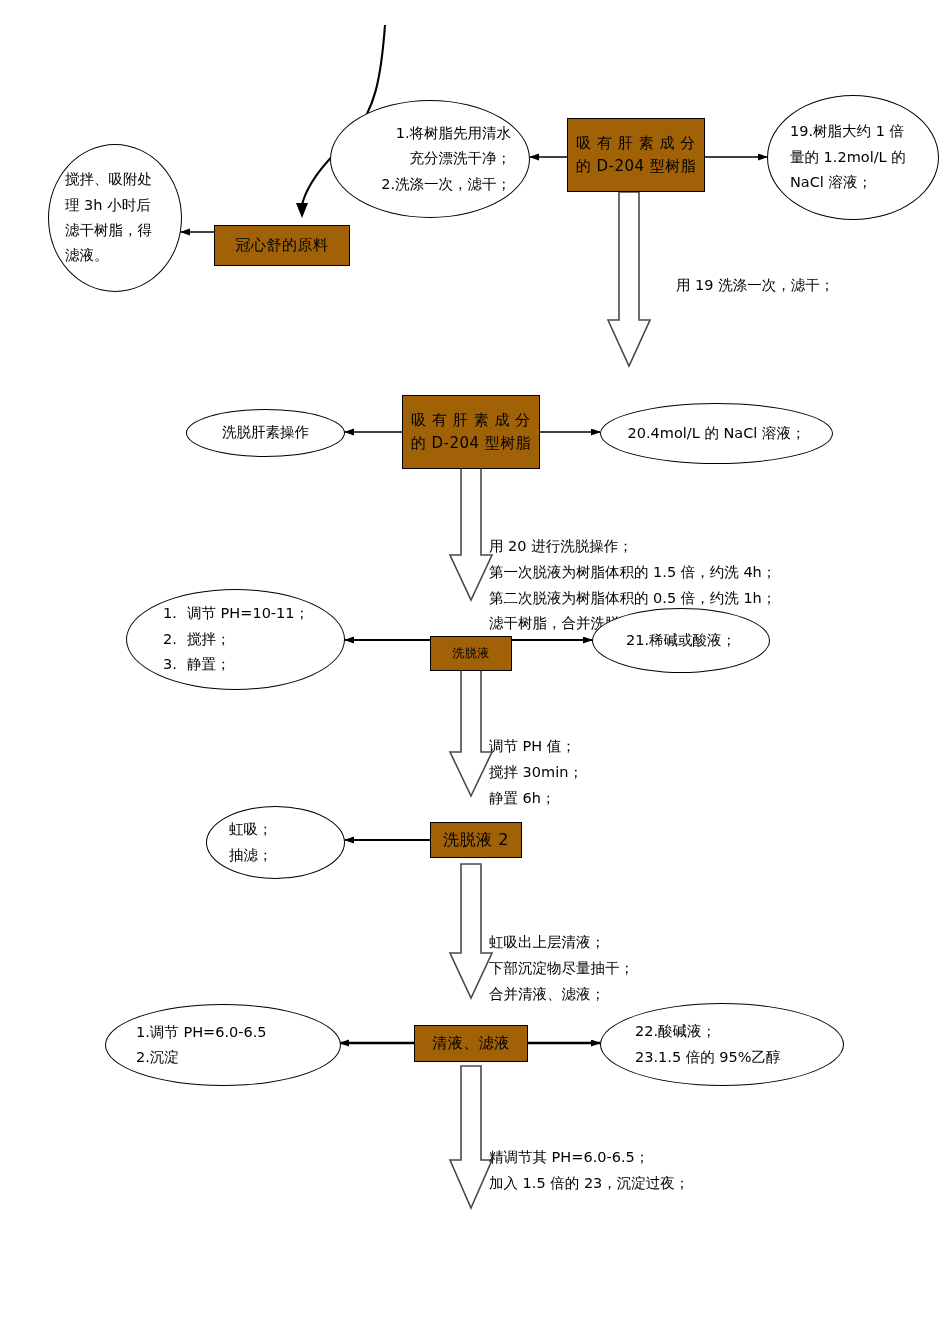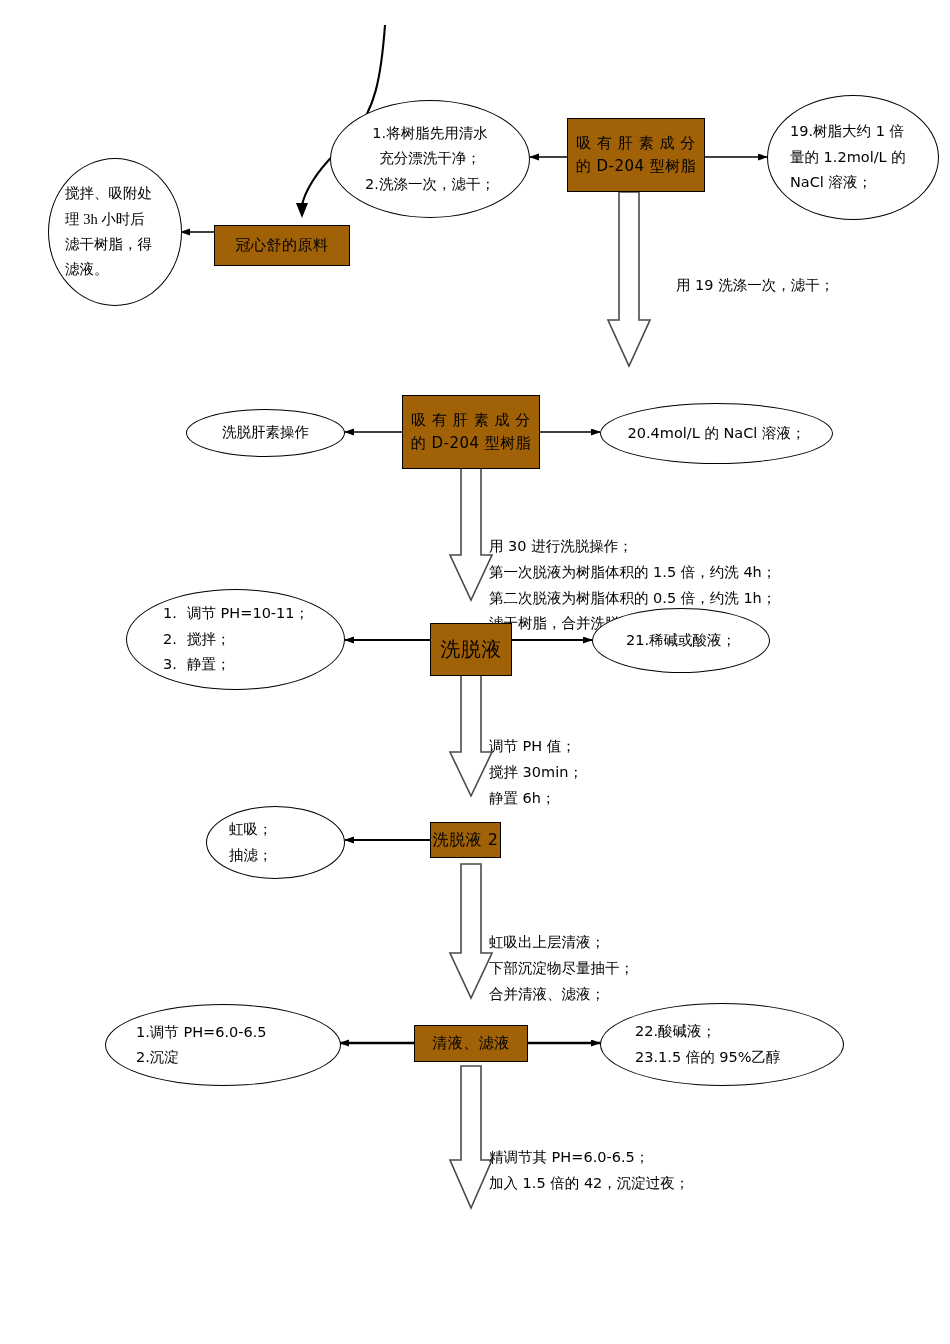--- a/index.html
+++ b/index.html
@@ -118,40 +118,40 @@
 
     <path d="M 461,1066 L 461,1160 L 450,1160 L 471,1208 L 492,1160 L 481,1160 L 481,1066 z" fill="#ffffff" stroke="#4a4a4a" stroke-width="1.6" stroke-linejoin="miter"></path>
   </svg>
 
   <div class="node box" style="left:567px; top:118px; width:138px; height:74px;">
     <div class="tline">吸 有 肝 素 成 分</div>
     <div class="tline">的 D-204 型树脂</div>
   </div>
 
   <div class="node ellipse" style="left:330px; top:100px; width:200px; height:118px;">
-    <div class="pad" style="text-align:center;">
+    <div class="pad" style="text-align:right;">
       <div class="tline">1.将树脂先用清水</div>
       <div class="tline">充分漂洗干净；</div>
       <div class="tline">2.洗涤一次，滤干；</div>
     </div>
   </div>
 
   <div class="node ellipse" style="left:767px; top:95px; width:172px; height:125px;">
     <div class="pad" style="text-align:left; padding:0 22px;">
       <div class="tline">19.树脂大约 1 倍</div>
       <div class="tline">量的 1.2mol/L 的</div>
       <div class="tline">NaCl 溶液；</div>
     </div>
   </div>
 
   <div class="node box" style="left:214px; top:225px; width:136px; height:41px;">
     <div class="tline">冠心舒的原料</div>
   </div>
 
-  <div class="node ellipse" style="left:48px; top:158px; width:134px; height:148px;font-family:Liberation Serif, serif;">
+  <div class="node ellipse" style="left:48px; top:144px; width:134px; height:148px;">
     <div class="pad" style="text-align:left; padding:0 16px;">
       <div class="tline">搅拌、吸附处</div>
       <div class="tline">理 3h 小时后</div>
       <div class="tline">滤干树脂，得</div>
       <div class="tline">滤液。</div>
     </div>
   </div>
 
   <div class="annot" style="left:676px; top:233px;">
     <div>用 19 洗涤一次，滤干；</div>
@@ -164,27 +164,27 @@
 
   <div class="node ellipse" style="left:186px; top:409px; width:159px; height:48px;">
     <div class="pad"><span class="tline">洗脱肝素操作</span></div>
   </div>
 
   <div class="node ellipse" style="left:600px; top:403px; width:233px; height:61px;">
     <div class="pad"><span class="tline">20.4mol/L 的 NaCl 溶液；</span></div>
   </div>
 
   <div class="annot" style="left:489px; top:494px;">
-    <div>用 30 进行洗脱操作；</div>
+    <div>用 20 进行洗脱操作；</div>
     <div>第一次脱液为树脂体积的 1.5 倍，约洗 4h；</div>
     <div>第二次脱液为树脂体积的 0.5 倍，约洗 1h；</div>
     <div>滤干树脂，合并洗脱液；</div>
   </div>
 
-  <div class="node box" style="left:430px; top:623px; width:82px; height:53px; font-size:20px;">
+  <div class="node box" style="left:430px; top:636px; width:82px; height:35px; font-size:12px;">
     <div class="tline">洗脱液</div>
   </div>
 
   <div class="node ellipse" style="left:126px; top:589px; width:219px; height:101px;">
     <div class="pad" style="padding:0 26px;">
       <div class="list-row">
         <span class="list-num">1.</span>
         <span class="tline">调节 PH=10-11；</span>
       </div>
       <div class="list-row">
@@ -201,21 +201,21 @@
   <div class="node ellipse" style="left:592px; top:608px; width:178px; height:65px;">
     <div class="pad"><span class="tline">21.稀碱或酸液；</span></div>
   </div>
 
   <div class="annot" style="left:489px; top:694px;">
     <div>调节 PH 值；</div>
     <div>搅拌 30min；</div>
     <div>静置 6h；</div>
   </div>
 
-  <div class="node box" style="left:430px; top:822px; width:71px; height:36px; font-size:16px;">
+  <div class="node box" style="left:430px; top:822px; width:92px; height:36px; font-size:16px;">
     <div class="tline">洗脱液 2</div>
   </div>
 
   <div class="node ellipse" style="left:206px; top:806px; width:139px; height:73px;">
     <div class="pad" style="text-align:left; padding:0 22px;">
       <div class="tline">虹吸；</div>
       <div class="tline">抽滤；</div>
     </div>
   </div>
 
@@ -238,16 +238,16 @@
 
   <div class="node ellipse" style="left:600px; top:1003px; width:244px; height:83px;">
     <div class="pad" style="text-align:left; padding:0 34px;">
       <div class="tline">22.酸碱液；</div>
       <div class="tline">23.1.5 倍的 95%乙醇</div>
     </div>
   </div>
 
   <div class="annot" style="left:489px; top:1105px;">
     <div>精调节其 PH=6.0-6.5；</div>
-    <div>加入 1.5 倍的 42，沉淀过夜；</div>
+    <div>加入 1.5 倍的 23，沉淀过夜；</div>
   </div>
 
 </div>
 
 </body></html>

